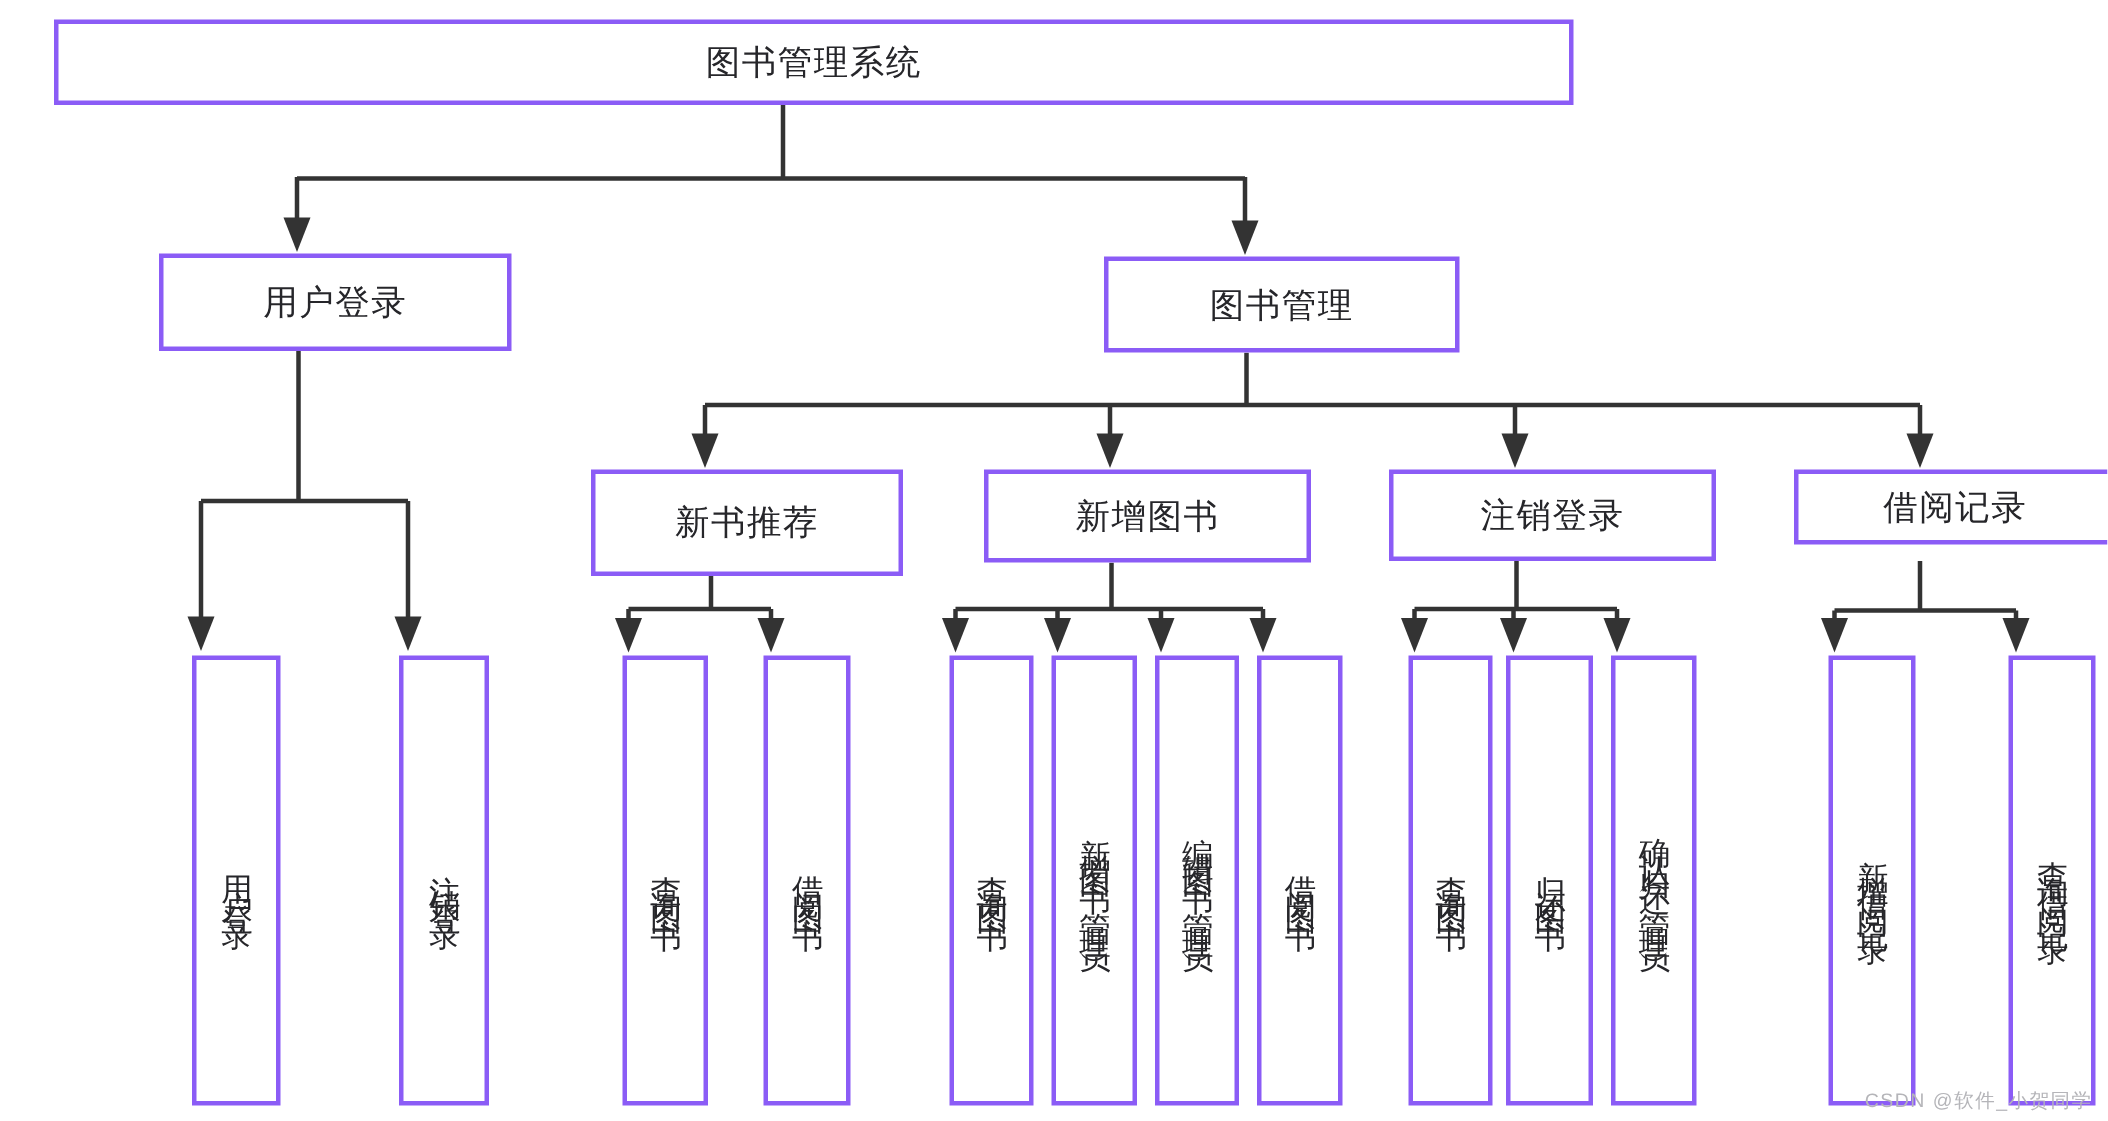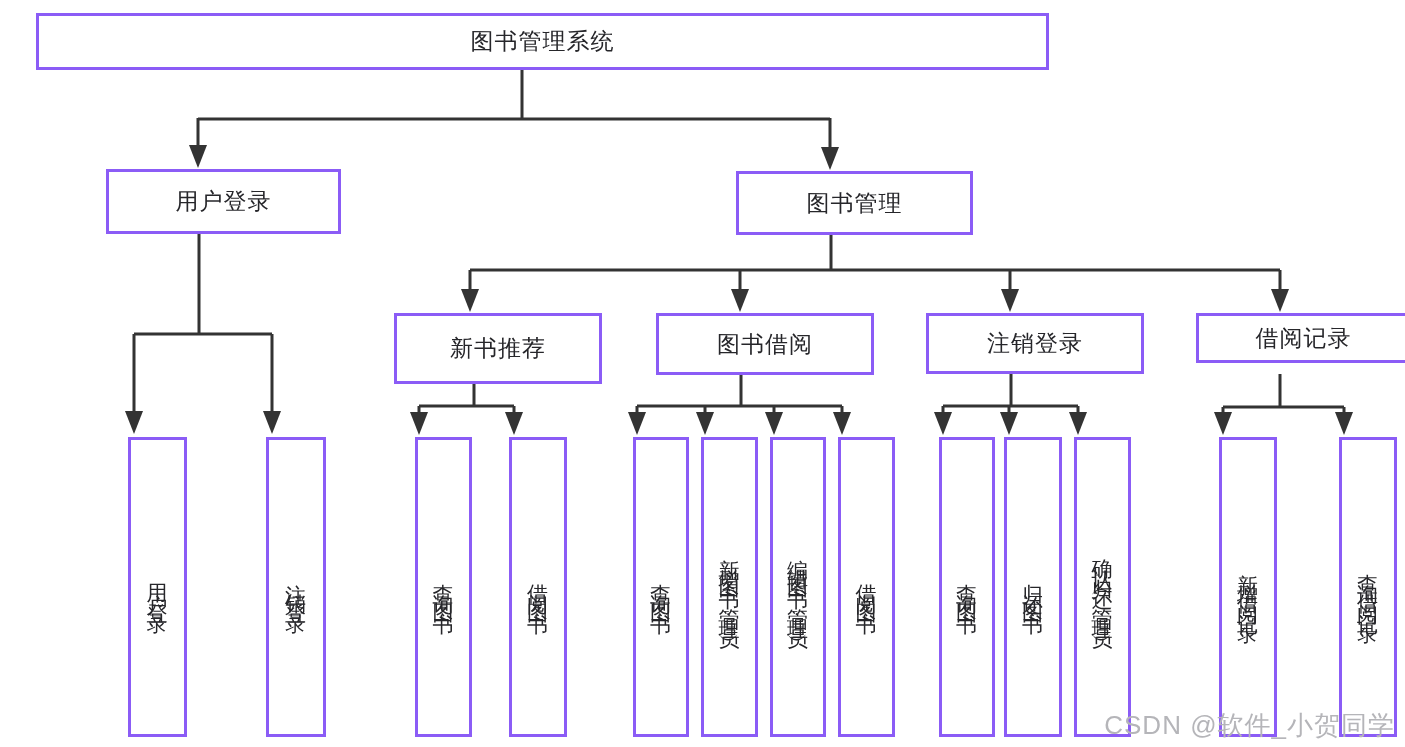--- a/index.html
+++ b/index.html
@@ -41,21 +41,21 @@
   .l-c2 { left:677px;  width:57px; }
   .l-c3 { left:746px;  width:56px; }
   .l-c4 { left:814px;  width:57px; }
   .l-d1 { left:915px;  width:56px; }
   .l-d2 { left:980px;  width:58px; }
   .l-d3 { left:1050px; width:57px; }
   .l-e1 { left:1195px; width:58px; }
   .l-e2 { left:1315px; width:58px; }
   .watermark {
     position:absolute; right:10px; bottom:4px; z-index:5;
-    font-size:26px; color:#b5b5b9; letter-spacing:1px; white-space:nowrap;
+    font-size:13px; color:#b5b5b9; letter-spacing:1px; white-space:nowrap;
   }
 </style>
 </head>
 <body>
 
 <div class="stage">
 
   <svg class="connectors" width="1405" height="747" viewBox="0 0 1405 747">
     <g stroke="#333333" stroke-width="3" fill="none">
 
@@ -104,21 +104,21 @@
     <span class="h-label">用户登录</span>
   </div>
   <div class="node n-mgmt">
     <span class="h-label">图书管理</span>
   </div>
 
   <div class="node n-s0">
     <span class="h-label">新书推荐</span>
   </div>
   <div class="node n-s1">
-    <span class="h-label">图书借阅</span>
+    <span class="h-label">新增图书</span>
   </div>
   <div class="node n-s2">
     <span class="h-label">注销登录</span>
   </div>
   <div class="node n-s3">
     <span class="h-label">借阅记录</span>
   </div>
 
   <div class="node leaf l-a1">
     <span class="v-label">用户登录</span>

